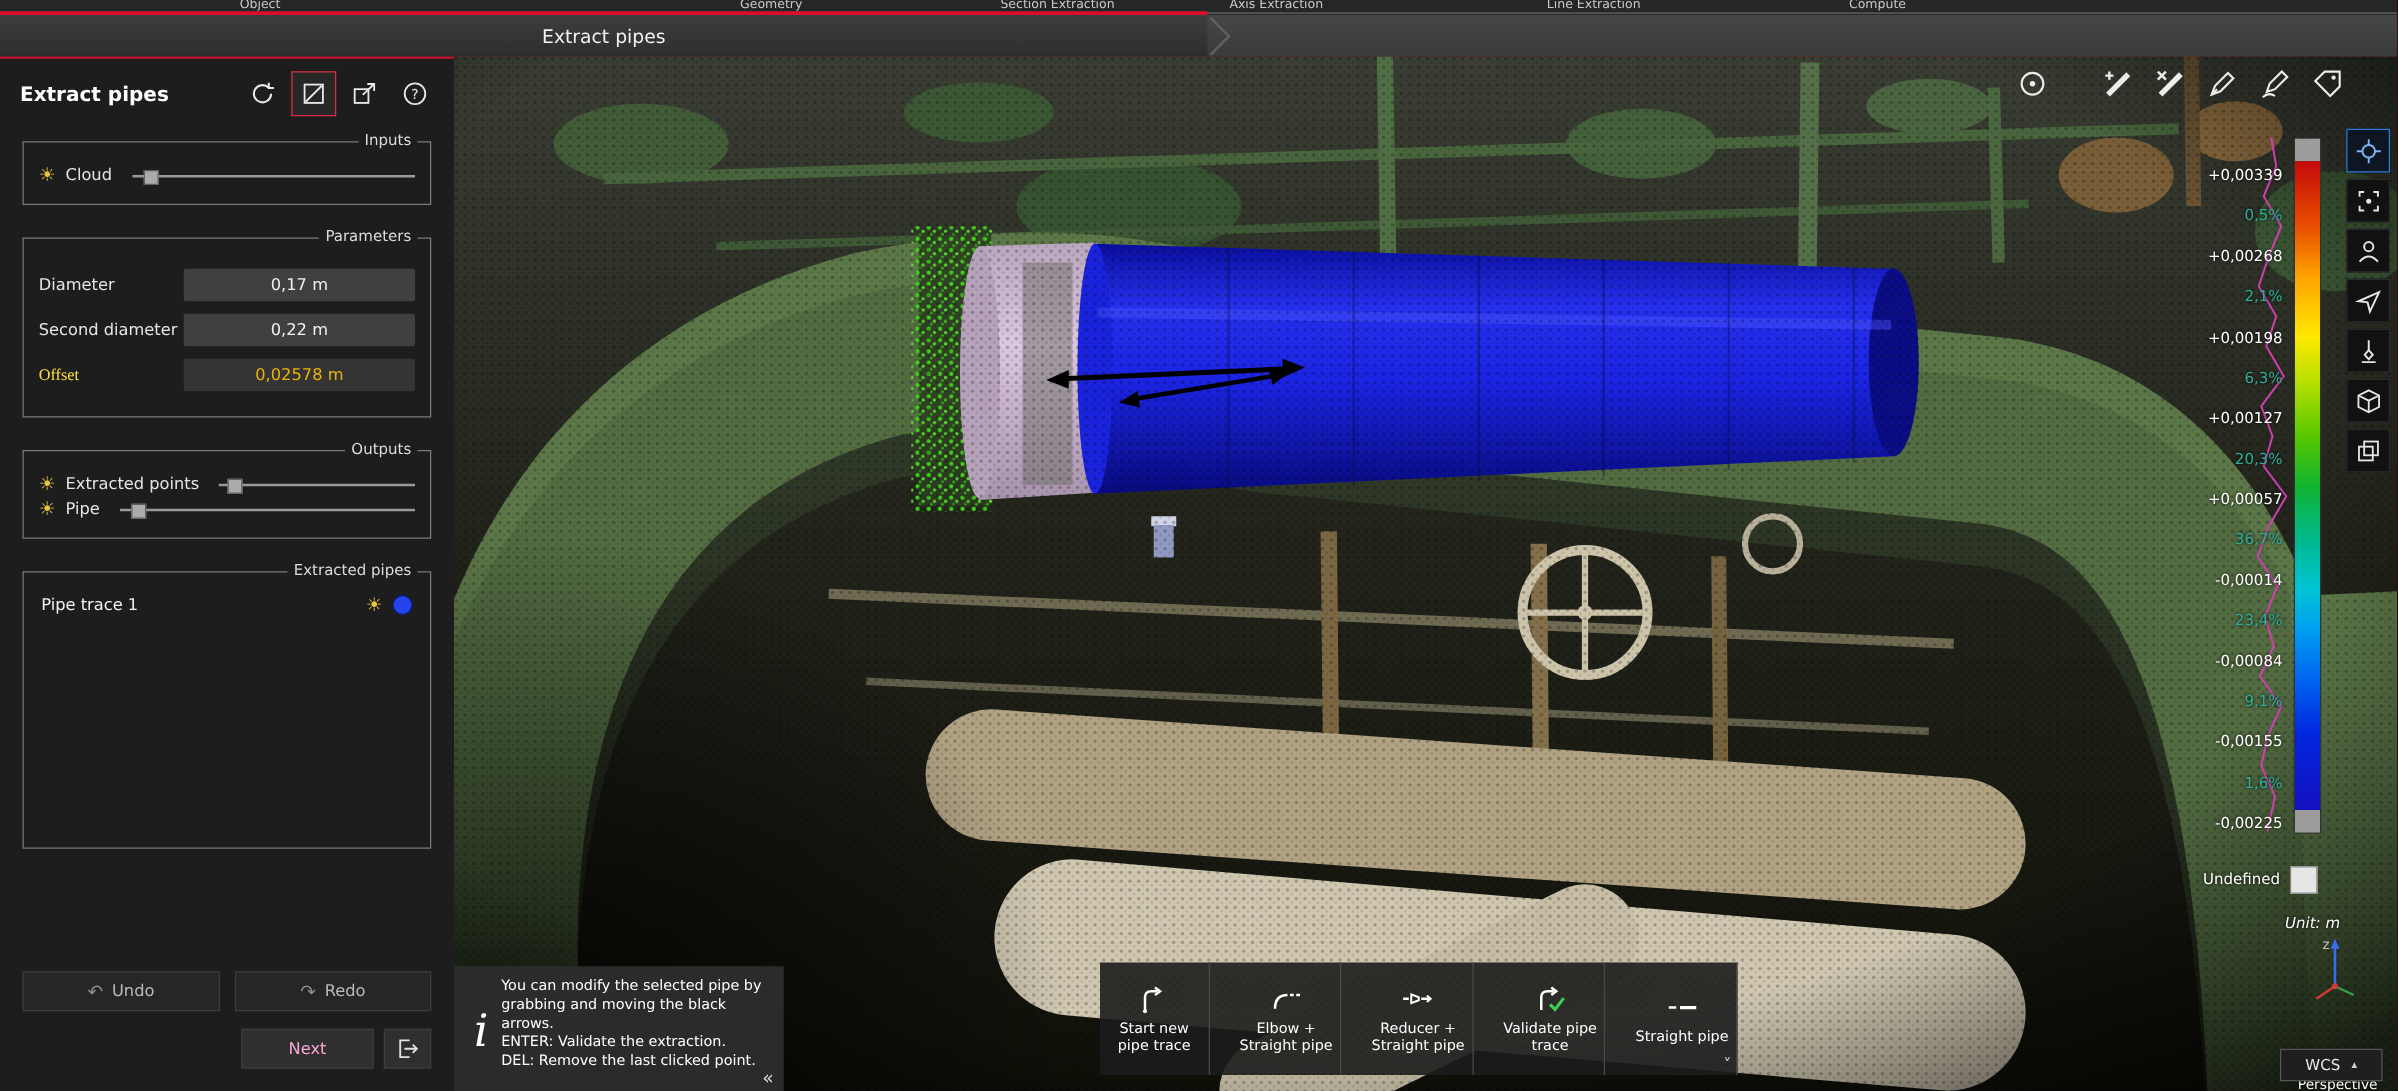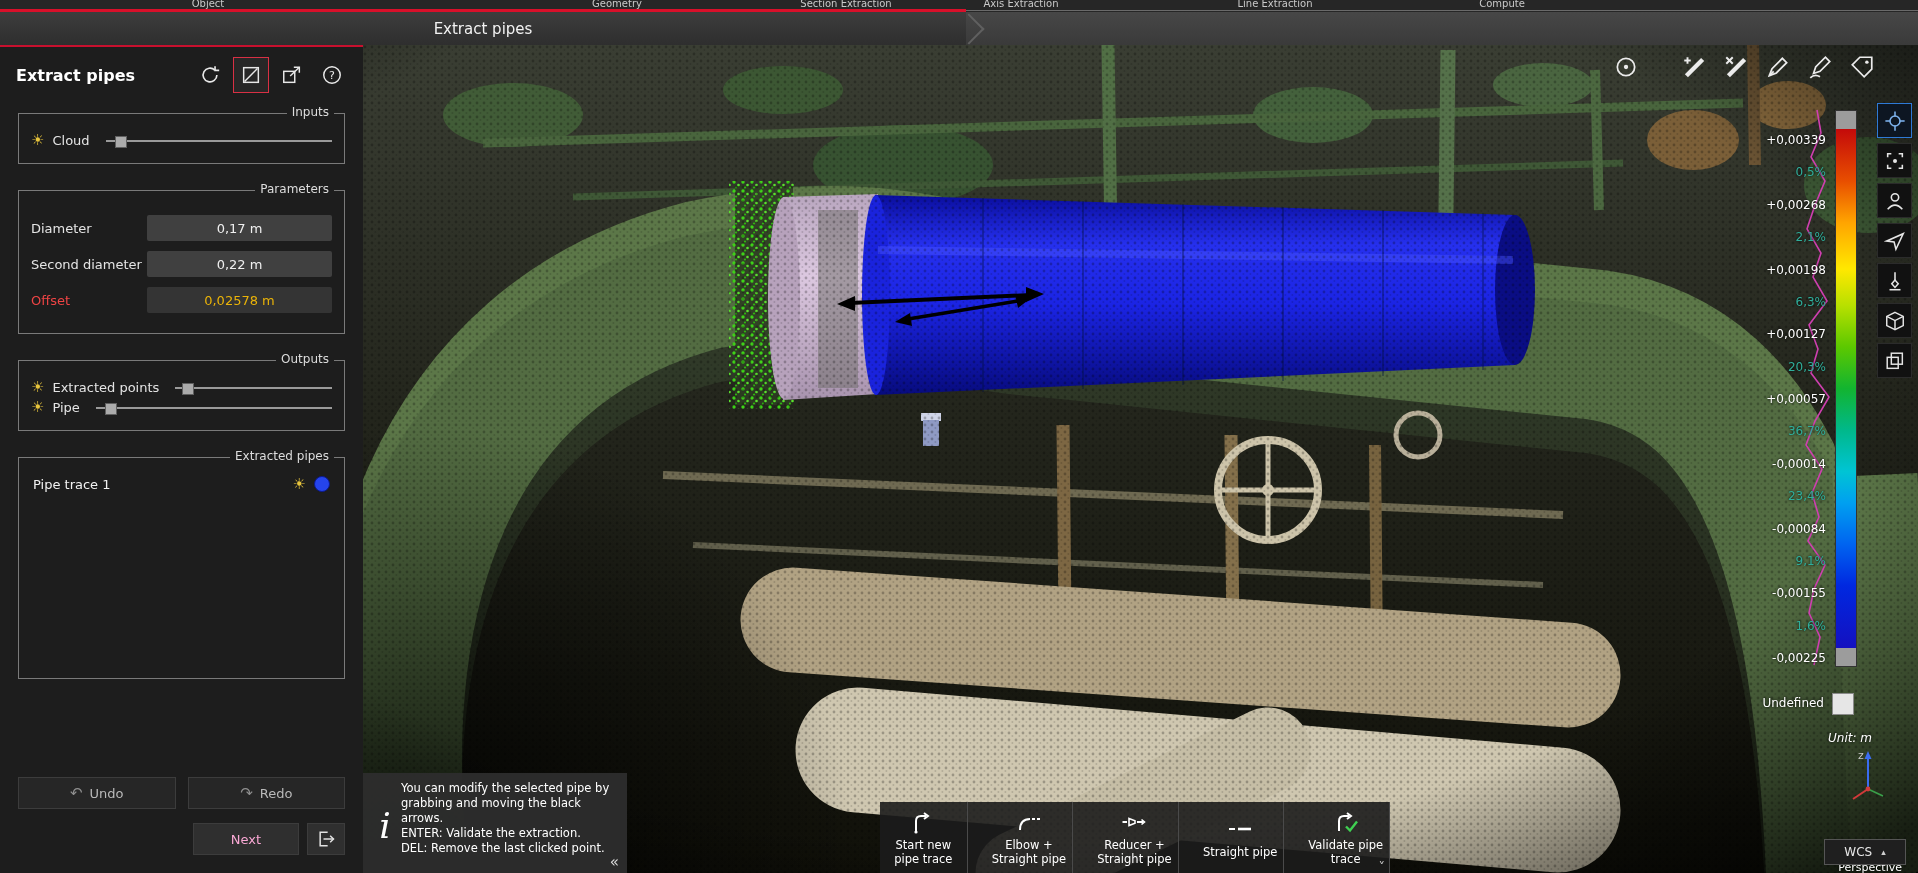--- a/index.html
+++ b/index.html
@@ -30,21 +30,21 @@
   .group{position:relative;border:1px solid #7a7a7a;margin:10px 18px 16px;padding:14px 12px 10px;}
   .group-label{position:absolute;top:-9px;right:10px;background:#1d1d1d;padding:0 5px;font-size:12px;color:#dcdcdc;}
   .row{display:flex;align-items:center;gap:8px;margin:5px 0;}
   .sun{color:#e8c53d;font-size:15px;line-height:1;}
   .row-label{font-size:13px;color:#e4e4e4;}
   .slider{flex:1;position:relative;height:2px;background:#9a9a9a;margin-left:8px;}
   .slider-handle{position:absolute;top:-4px;left:4%;width:10px;height:10px;background:#ababab;border:1px solid #5f5f5f;}
   .param-row{display:flex;align-items:center;justify-content:space-between;margin:10px 0;}
   .field{width:185px;height:26px;background:#404040;color:#f0f0f0;font-size:13px;
          display:flex;align-items:center;justify-content:center;border-radius:2px;}
-  .param-row.disabled .row-label{color:#ef4444;}
+  .param-row.disabled .row-label{color:#fde047;font-family:Liberation Serif, serif;}
   .param-row.disabled .field{background:#343434;color:#eab308;}
   .extracted-body{min-height:196px;text-align:right;}
   .list-item{display:flex;align-items:center;gap:8px;font-size:13px;color:#f2f2f2;height:24px;padding:0 2px;}
   .list-item .spacer{flex:1;}
   .dot{width:14px;height:14px;border-radius:50%;background:#2544ec;border:1px solid #0c1a8e;}
   .bottom-area{margin-top:auto;}
   .btn-row{display:flex;gap:12px;margin:8px 18px;}
   .btn{flex:1;height:30px;background:#262626;border:1px solid #3c3c3c;color:#b9b9b9;font-size:13px;
        display:flex;align-items:center;justify-content:center;gap:7px;}
   .btn .glyph{font-size:15px;color:#8f8f8f;}
@@ -60,21 +60,21 @@
 
   
   .info-box{position:absolute;left:0;bottom:0;width:264px;height:100px;background:rgba(45,45,45,.95);
             display:flex;padding:8px 8px 4px 6px;box-sizing:border-box;z-index:10;}
   .info-i{font-family:"DejaVu Serif","Liberation Serif",serif;font-style:italic;font-size:36px;color:#fff;
           width:32px;display:flex;align-items:center;justify-content:center;flex:none;}
   .info-text{flex:1;font-size:11.5px;line-height:1.3;color:#fff;}
   .info-collapse{position:absolute;right:8px;bottom:2px;color:#ddd;font-size:15px;}
 
   
-  .pipe-toolbar{position:absolute;left:517px;top:757px;width:510px;height:72px;background:rgba(28,28,28,.9);
+  .pipe-toolbar{position:absolute;left:517px;top:725px;width:510px;height:90px;background:rgba(28,28,28,.9);
                 display:flex;z-index:10;gap:18px;}
   .tool-btn{flex:1;display:flex;flex-direction:column;align-items:center;justify-content:center;gap:5px;
             color:#fff;font-size:11.5px;line-height:1.15;text-align:center;border-right:1px solid #4a4a4a;padding:4px 5px;}
   .tool-btn:last-child{border-right:none;}
   .tool-collapse{position:absolute;right:5px;bottom:0px;color:#ccc;font-size:13px;z-index:11;}
 
   
   .topbar-icons{position:absolute;left:1248px;top:7px;display:flex;align-items:center;gap:12px;z-index:10;}
   .tb-icon{width:30px;height:30px;display:flex;align-items:center;justify-content:center;color:#ececec;}
   .tb-gap{width:14px;}
@@ -530,30 +530,30 @@
         <svg class="ic" width="28" height="24" viewBox="0 0 26 24">
           <line x1="1.5" y1="12" x2="6" y2="12" stroke="#fff" stroke-width="2"></line>
           <polygon points="8,8.5 14,10.8 14,13.2 8,15.5" fill="none" stroke="#fff" stroke-width="1.6"></polygon>
           <line x1="16" y1="12" x2="22.5" y2="12" stroke="#fff" stroke-width="2"></line>
           <polyline points="20.5,9.5 23.5,12 20.5,14.5" fill="none" stroke="#fff" stroke-width="1.6"></polyline>
         </svg>
         <span>Reducer + Straight pipe</span>
       </div>
       <div class="tool-btn">
         <svg class="ic" width="28" height="24" viewBox="0 0 26 24">
-          <line x1="2" y1="12" x2="8" y2="12" stroke="#fff" stroke-width="2"></line>
-          <line x1="11" y1="12" x2="24" y2="12" stroke="#fff" stroke-width="2.6"></line>
-        </svg>
-        <span>Straight pipe</span>
-      </div>
-      <div class="tool-btn">
-        <svg class="ic" width="28" height="24" viewBox="0 0 26 24">
           <path d="M6 21 V11 Q6 6 11 6 H16" fill="none" stroke="#fff" stroke-width="2"></path>
           <polyline points="14,3 18,6 14,9" fill="none" stroke="#fff" stroke-width="2"></polyline>
           <polyline points="13,16.5 17,20.5 24,11.5" fill="none" stroke="#3fcf52" stroke-width="2.4"></polyline>
         </svg>
         <span>Validate pipe trace</span>
       </div>
+      <div class="tool-btn">
+        <svg class="ic" width="28" height="24" viewBox="0 0 26 24">
+          <line x1="2" y1="12" x2="8" y2="12" stroke="#fff" stroke-width="2"></line>
+          <line x1="11" y1="12" x2="24" y2="12" stroke="#fff" stroke-width="2.6"></line>
+        </svg>
+        <span>Straight pipe</span>
+      </div>
       <span class="tool-collapse" style="position:absolute;right:5px;bottom:0;">˅</span>
     </div>
 
   </div>
 </div>
 
 </body></html>

